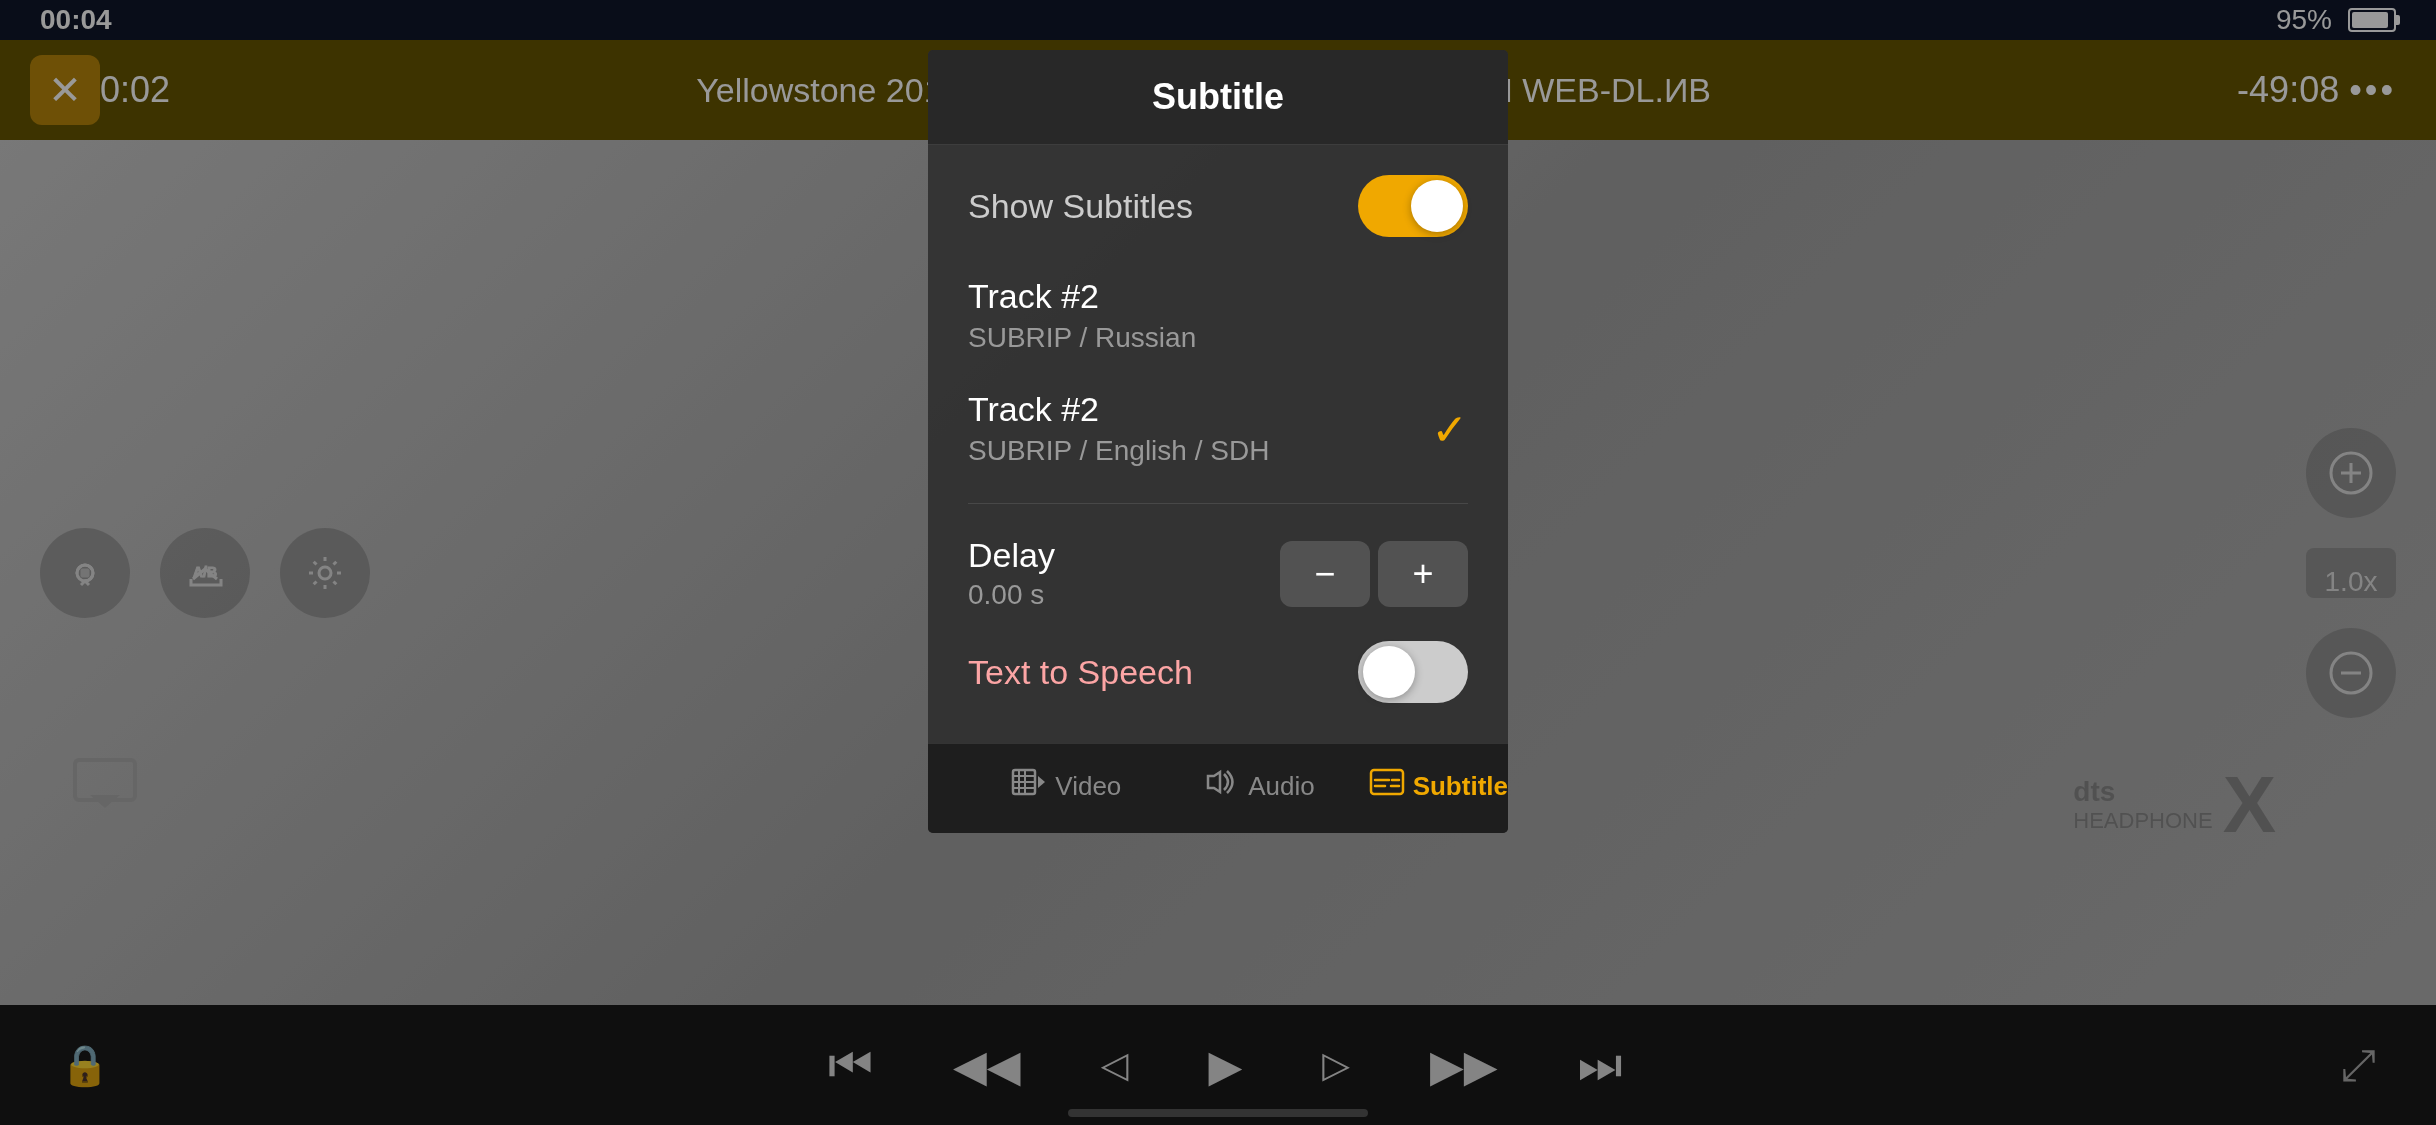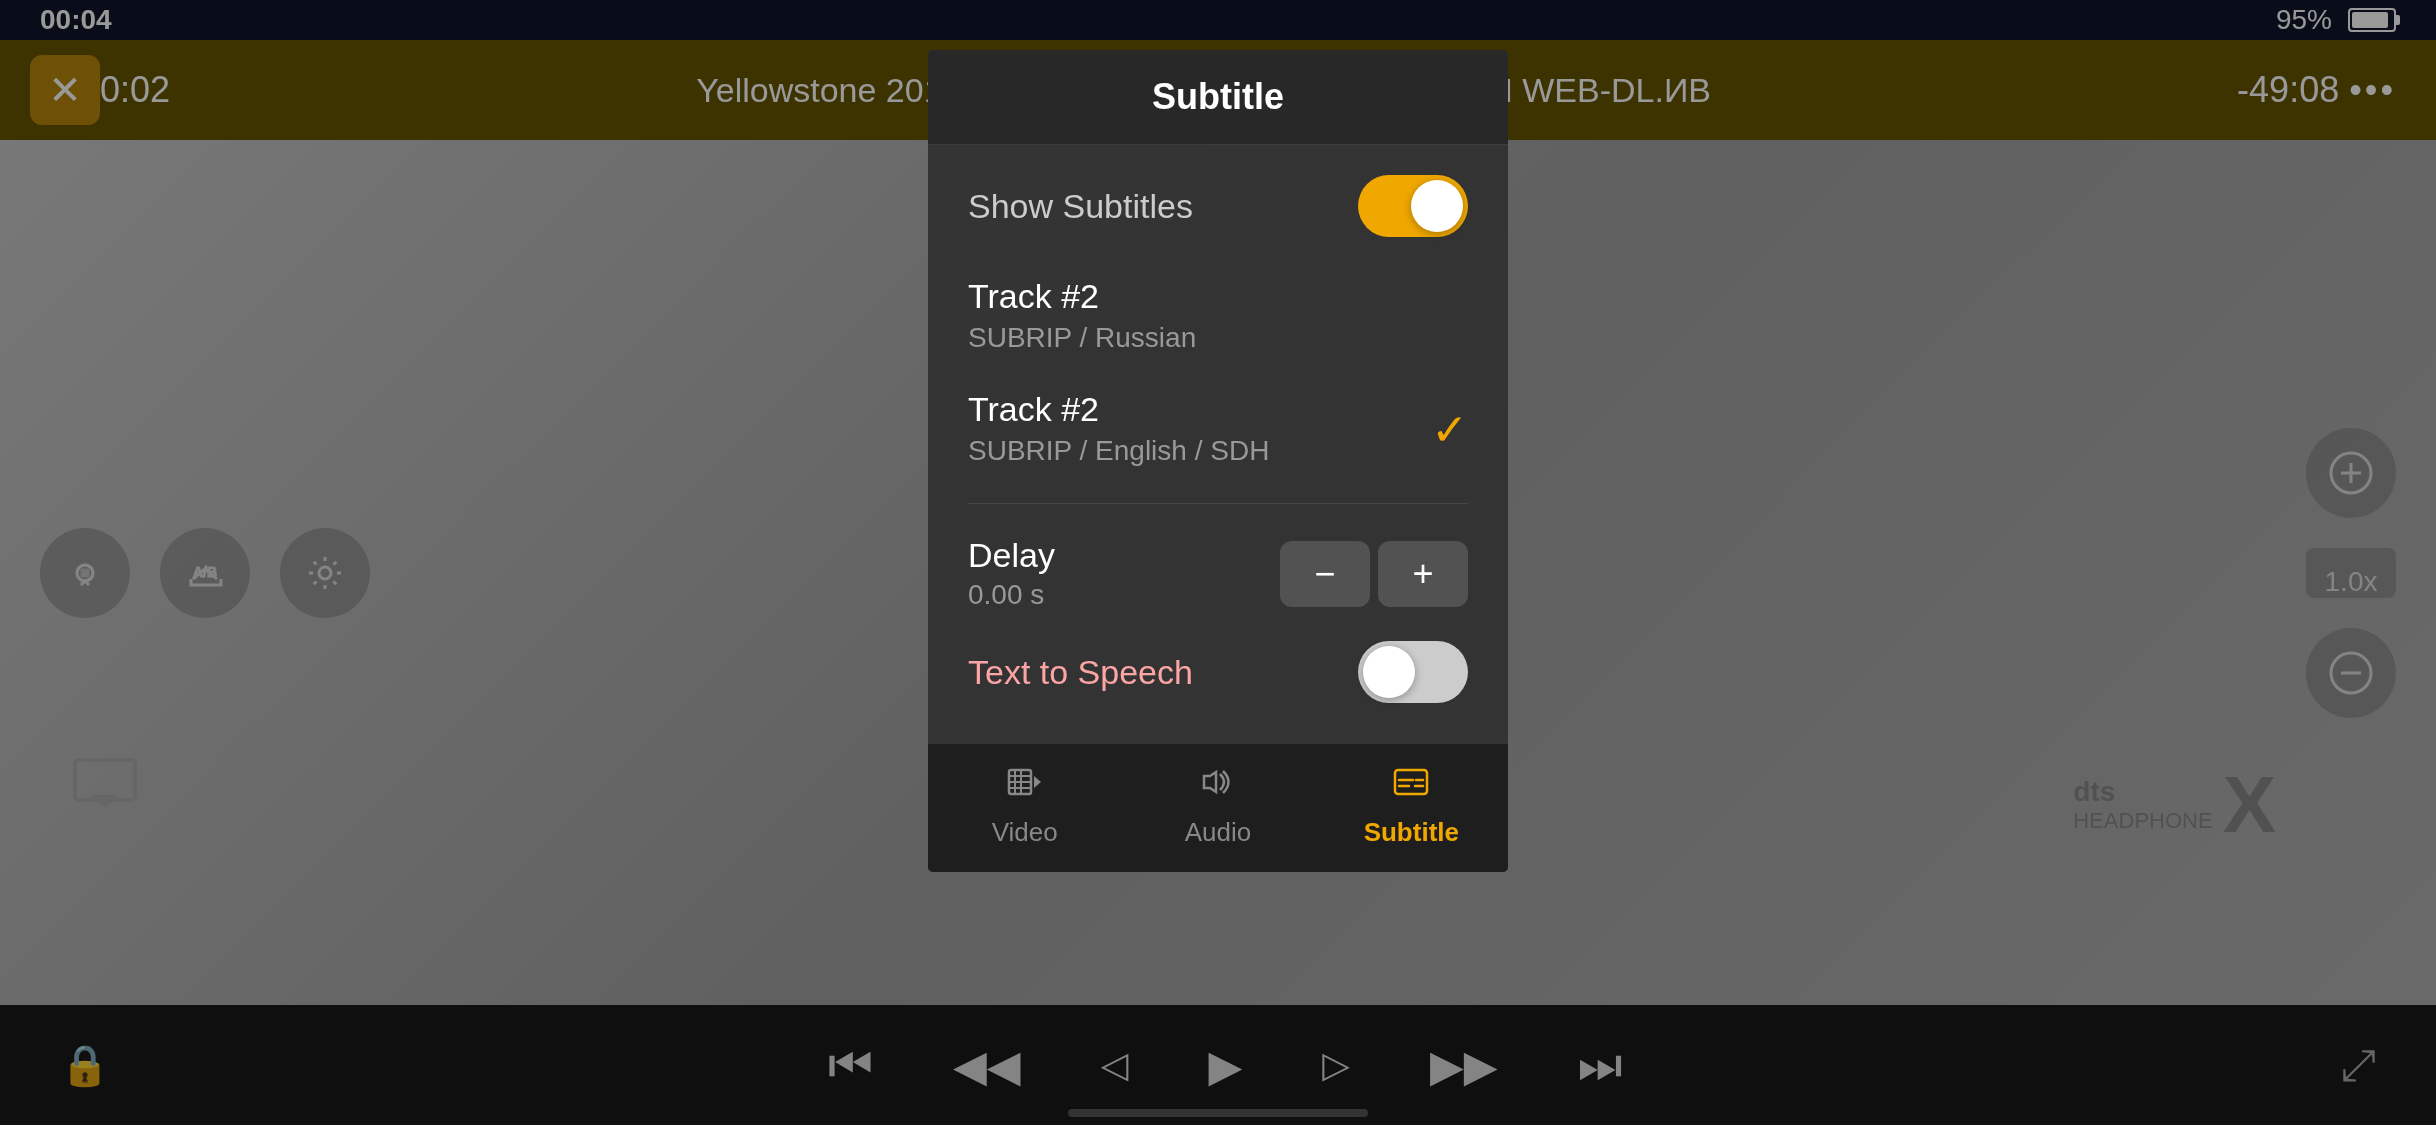--- a/index.html
+++ b/index.html
@@ -478,23 +478,23 @@
 
     
     .modal-tabs {
       display: flex;
       border-top: 1px solid rgba(255,255,255,0.1);
       background: rgba(30,30,30,0.98);
     }
     .modal-tab {
       flex: 1;
       display: flex;
-      flex-direction: column;
-      align-items: center;
-      justify-content: center;
+      flex-direction: row;
+      align-items: center;
+      justify-content: flex-end;
       padding: 20px 0 24px;
       cursor: pointer;
       gap: 8px;
     }
     .modal-tab-icon {
       font-size: 36px;
       color: #888;
     }
     .modal-tab-label {
       font-size: 26px;

